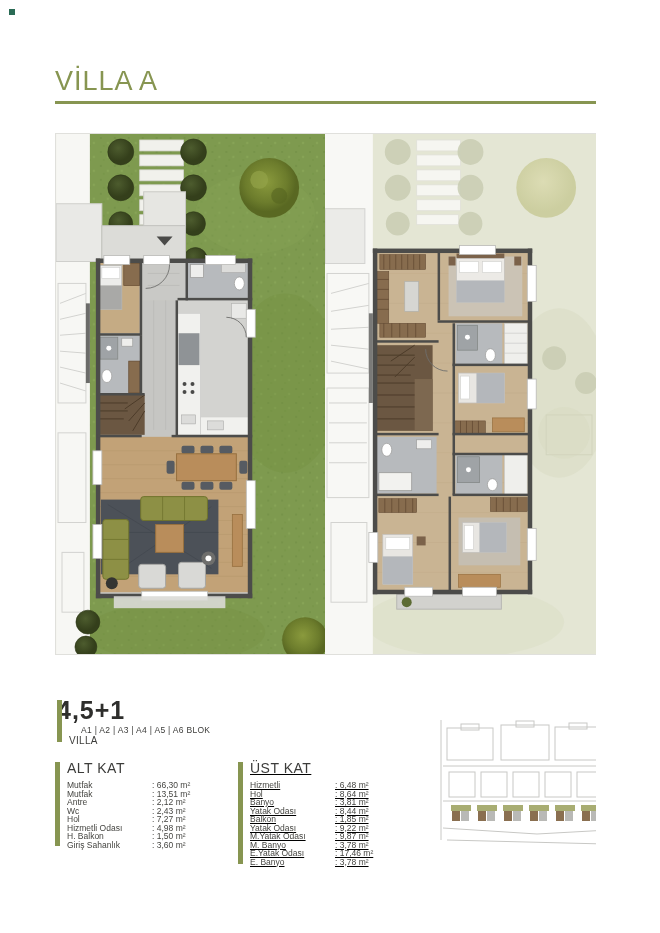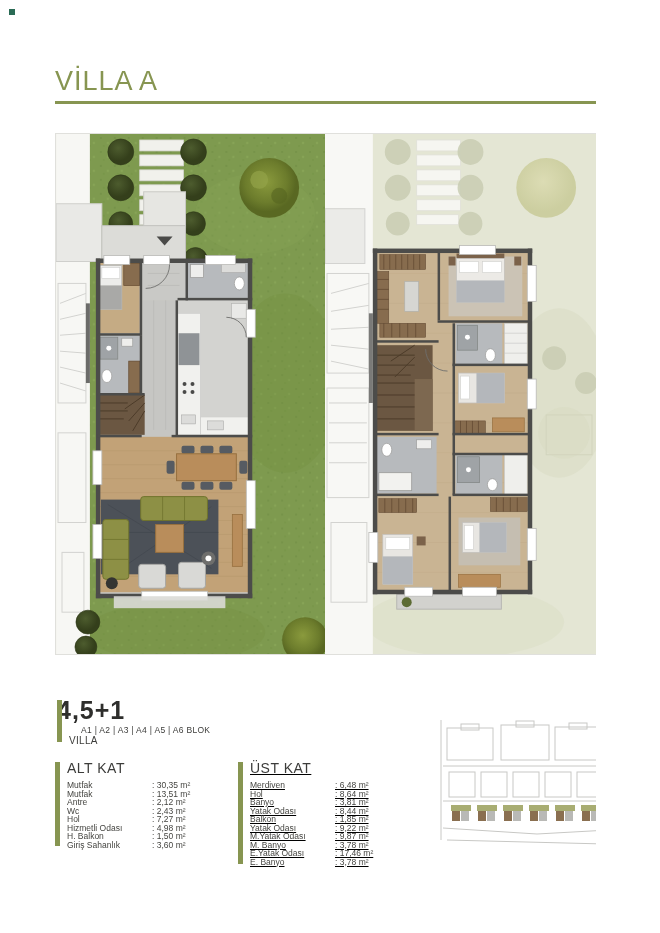--- a/index.html
+++ b/index.html
@@ -405,21 +405,21 @@
     <div class="unit-blocks">A1 | A2 | A3 | A4 | A5 | A6 BLOK</div>
     <div class="unit-cat">VILLA</div>
   </div>
 
   <div class="ftable lower">
     <div class="fbar"></div>
     <div class="fbody">
       <div class="ftitle">ALT KAT</div>
       <div class="frow">
           <span class="lbl">Mutfak</span>
-          <span class="val">: 30,35 m²</span>
+          <span class="val">: 66,30 m²</span>
         </div>
       <div class="frow">
           <span class="lbl">Mutfak</span>
           <span class="val">: 13,51 m²</span>
         </div>
       <div class="frow">
           <span class="lbl">Antre</span>
           <span class="val">: 2,12 m²</span>
         </div>
       <div class="frow">
@@ -443,21 +443,21 @@
           <span class="val">: 3,60 m²</span>
         </div>
     </div>
   </div>
 
   <div class="ftable upper">
     <div class="fbar"></div>
     <div class="fbody">
       <div class="ftitle">ÜST KAT</div>
       <div class="frow">
-          <span class="lbl">Merdiven</span>
+          <span class="lbl">Hizmetli</span>
           <span class="val">: 6,48 m²</span>
         </div>
       <div class="frow">
           <span class="lbl">Hol</span>
           <span class="val">: 8,64 m²</span>
         </div>
       <div class="frow">
           <span class="lbl">Banyo</span>
           <span class="val">: 3,81 m²</span>
         </div>

